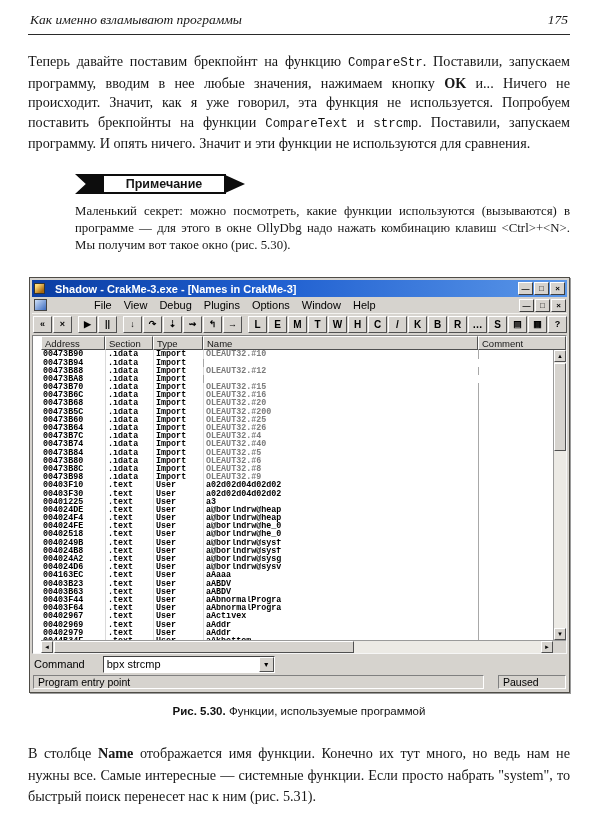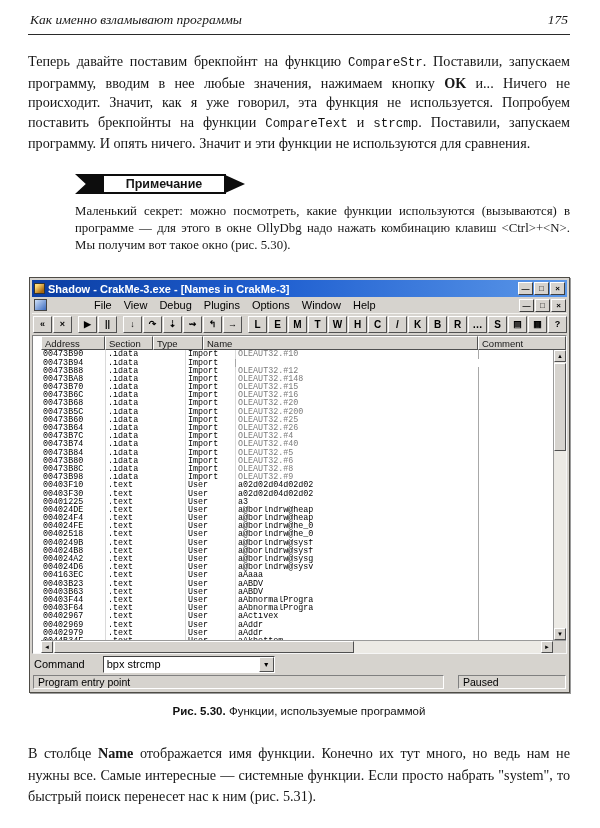--- a/index.html
+++ b/index.html
@@ -23,21 +23,21 @@
   .nb-mid{flex:1;margin:0 -3px;z-index:1;background:#fff;border:2px solid #0d0d0d;
     display:flex;align-items:center;justify-content:center;
     font-family:"Liberation Sans",sans-serif;font-size:12.5px;font-weight:700;}
   .nb-right{width:22px;background:#0d0d0d;clip-path:polygon(0 0,100% 50%,0 100%);}
   .note-par{margin:9px 0 0 47px;font-size:12.8px;line-height:16.8px;text-align:justify;}
 
   
   .figure{margin:24px 0 0 1px;}
   .win{width:541px;background:#d6d3ce;border:1px solid #4e4c46;padding:2px;box-shadow:1px 1px 0 #9a9a9a;}
   .titlebar{height:17px;background:linear-gradient(90deg,#0b3da2 0%,#1f5fd0 45%,#5b97e8 100%);
-    display:flex;align-items:center;padding:0 2px;color:#fff;gap:3px;}
+    display:flex;align-items:center;padding:0 2px;color:#fff;gap:10px;}
   .app-icon{width:11px;height:11px;background:linear-gradient(135deg,#ffd978 20%,#a9690f 80%);border:1px solid #333;flex:none;}
   .title-text{flex:1;font:bold 11px "Liberation Sans",sans-serif;white-space:nowrap;overflow:hidden;}
   .tb-btn{width:15px;height:13px;background:#d6d3ce;border:1px solid;border-color:#fff #404040 #404040 #fff;
     color:#000;font:bold 8px "Liberation Sans",sans-serif;display:flex;align-items:center;justify-content:center;
     margin-left:1px;flex:none;}
   #win-buttons{display:flex;}
 
   .menubar{height:16px;display:flex;align-items:center;padding:0 1px;font:11px "Liberation Sans",sans-serif;color:#000;gap:38px;}
   .child-icon{width:13px;height:12px;background:linear-gradient(135deg,#cfe0f8,#3c6cc0);border:1px solid #444;
     margin:0 3px 0 1px;flex:none;}
@@ -51,27 +51,27 @@
     font:bold 10px "Liberation Sans",sans-serif;color:#000;margin-right:1px;flex:none;}
   .tbtn.icon{font-size:9px;}
   .tsep{width:5px;flex:none;}
   #toolbar-right{margin-left:auto;display:flex;}
 
   .grid{margin-top:1px;border:1px solid;border-color:#808080 #f6f6f6 #f6f6f6 #808080;background:#fff;padding-left:8px;}
   #grid-header{display:flex;height:14px;background:#d6d3ce;}
   .hcell{border:1px solid;border-color:#fff #505050 #505050 #fff;background:#d6d3ce;
     font:9.5px "Liberation Sans",sans-serif;display:flex;align-items:center;padding:0 3px;overflow:hidden;flex:none;}
   .hc0{width:64px;}.hc1{width:48px;}.hc2{width:50px;}.hc3{flex:1;}.hc4{width:88px;}
-  .grid-main{display:flex;height:290px;overflow:hidden;}
+  .grid-main{display:flex;height:290px;overflow:hidden;font-weight:bold;}
   #rows{flex:1;overflow:hidden;font-family:"Liberation Mono","DejaVu Sans Mono",monospace;font-size:8.4px;color:#000;}
   .row{display:flex;height:8.2px;line-height:8.5px;white-space:nowrap;}
   .cell{overflow:hidden;flex:none;}
   .c-addr{width:64px;padding-left:2px;}
   .c-sec{width:48px;border-left:1px solid #dadada;padding-left:2px;}
-  .c-type{width:50px;border-left:1px solid #dadada;padding-left:2px;margin-left:32px;}
+  .c-type{width:50px;border-left:1px solid #dadada;padding-left:2px;}
   .c-name{flex:1;border-left:1px solid #dadada;padding-left:2px;}
   .c-name.imp{color:#7b7b7b;}
   .c-com{width:75px;border-left:1px solid #a8a8a8;}
 
   .vscroll{width:13px;background:#eceae5;border-left:1px solid #9a9a9a;display:flex;flex-direction:column;flex:none;}
   .sb-btn{height:12px;width:100%;background:#d6d3ce;border:1px solid;border-color:#fff #505050 #505050 #fff;
     font-size:6px;display:flex;align-items:center;justify-content:center;flex:none;color:#000;}
   .sb-thumb-v{height:88px;margin-top:1px;background:#d6d3ce;border:1px solid;border-color:#fff #505050 #505050 #fff;}
   .sb-track{flex:1;}
   .hscroll{display:flex;height:13px;border-top:1px solid #9a9a9a;background:#eceae5;}
@@ -85,21 +85,21 @@
   .cmdrow{height:20px;display:flex;align-items:center;gap:18px;padding:1px 2px;
     font:11px "Liberation Sans",sans-serif;color:#000;}
   .combo{width:172px;height:17px;background:#fff;border:1px solid;border-color:#404040 #fff #fff #404040;
     display:flex;align-items:center;}
   .combo-value{flex:1;padding-left:3px;font:11px "Liberation Sans",sans-serif;white-space:nowrap;overflow:hidden;}
   .combo-btn{width:15px;height:15px;background:#d6d3ce;border:1px solid;border-color:#fff #505050 #505050 #fff;
     font-size:7px;display:flex;align-items:center;justify-content:center;flex:none;}
 
   .statusbar{height:16px;display:flex;gap:14px;padding:1px 1px;font:10.5px "Liberation Sans",sans-serif;color:#000;}
   .status-left{flex:1;border:1px solid;border-color:#808080 #fff #fff #808080;padding:0 4px;display:flex;align-items:center;}
-  .status-right{width:108px;border:1px solid;border-color:#808080 #fff #fff #808080;padding:0 4px;display:flex;align-items:center;}
+  .status-right{width:68px;border:1px solid;border-color:#808080 #fff #fff #808080;padding:0 4px;display:flex;align-items:center;}
 
   .caption{margin-top:12px;text-align:center;font:11.5px "Liberation Sans",sans-serif;color:#111;}
 </style>
 </head>
 <body>
 
 <div class="page">
 
   <header class="running-head">
     <span>Как именно взламывают программы</span>
@@ -208,21 +208,20 @@
                 <span class="cell c-addr">00473B88</span>
                 <span class="cell c-sec">.idata</span>
                 <span class="cell c-type">Import</span>
                 <span class="cell c-name imp">OLEAUT32.#12</span>
                 <span class="cell c-com"></span>
               </div>
               <div class="row">
                 <span class="cell c-addr">00473BA8</span>
                 <span class="cell c-sec">.idata</span>
                 <span class="cell c-type">Import</span>
-                <span class="cell c-name imp">OLEAUT32.#148</span>
                 <span class="cell c-com"></span>
               </div>
               <div class="row">
                 <span class="cell c-addr">00473B70</span>
                 <span class="cell c-sec">.idata</span>
                 <span class="cell c-type">Import</span>
                 <span class="cell c-name imp">OLEAUT32.#15</span>
                 <span class="cell c-com"></span>
               </div>
               <div class="row">

